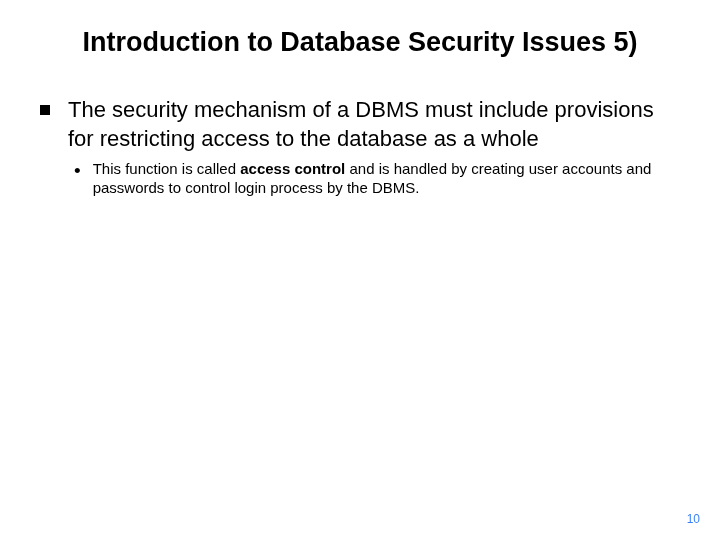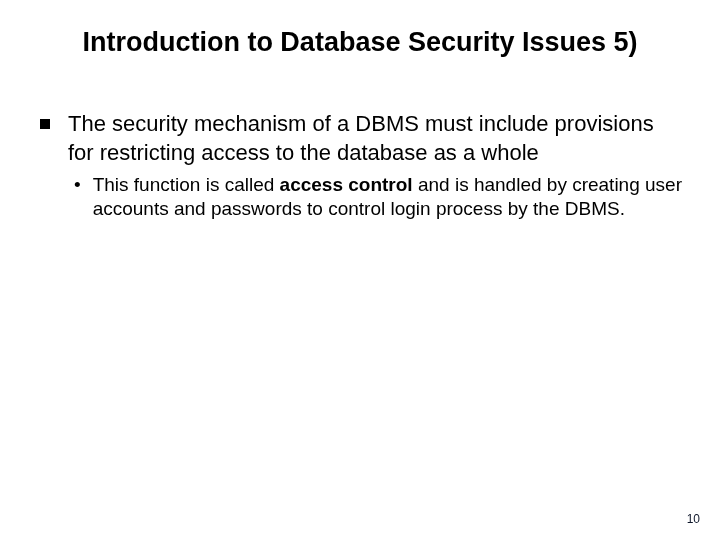--- a/index.html
+++ b/index.html
@@ -14,21 +14,21 @@
       font-family: Arial, Helvetica, sans-serif;
       color: #000000;
       position: relative;
       padding: 20px 36px 20px 36px;
     }
     .title {
       font-size: 27px;
       font-weight: bold;
       text-align: center;
       margin-top: 6px;
-      margin-bottom: 52px;
+      margin-bottom: 38px;
       line-height: 1.2;
     }
     .bullet-level-1 {
       display: flex;
       align-items: flex-start;
       margin-left: 4px;
     }
     .bullet-level-1-marker {
       flex: 0 0 auto;
       width: 10px;
@@ -49,33 +49,33 @@
       margin-top: 6px;
     }
     .bullet-level-2-marker {
       flex: 0 0 auto;
       font-size: 19px;
       line-height: 1.28;
       margin-right: 12px;
       margin-top: 0px;
     }
     .bullet-level-2-text {
-      font-size: 19px;
+      font-size: 15px;
       line-height: 1.28;
       flex: 1;
     }
     .bold {
       font-weight: bold;
     }
     .page-number {
       position: absolute;
       bottom: 14px;
       right: 20px;
       font-size: 12px;
-      color: #0f172a;
+      color: #3b82f6;
     }
   </style>
 </head>
 <body>
 
 <div class="title">Introduction to Database Security Issues 5)</div>
 
 <div class="bullet-level-1">
   <div class="bullet-level-1-marker"></div>
   <div class="bullet-level-1-text">The security mechanism of a DBMS must include provisions for restricting access to the database as a whole</div>

